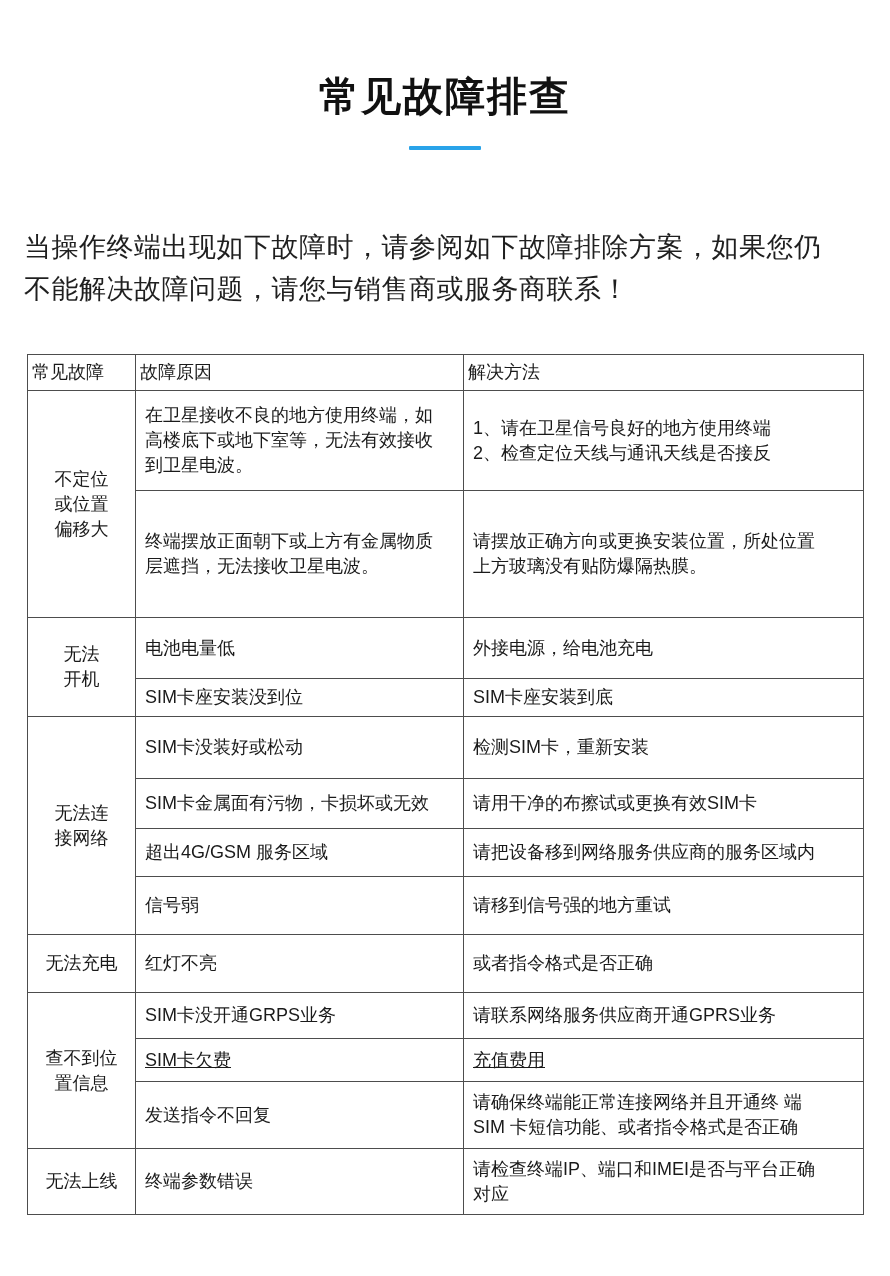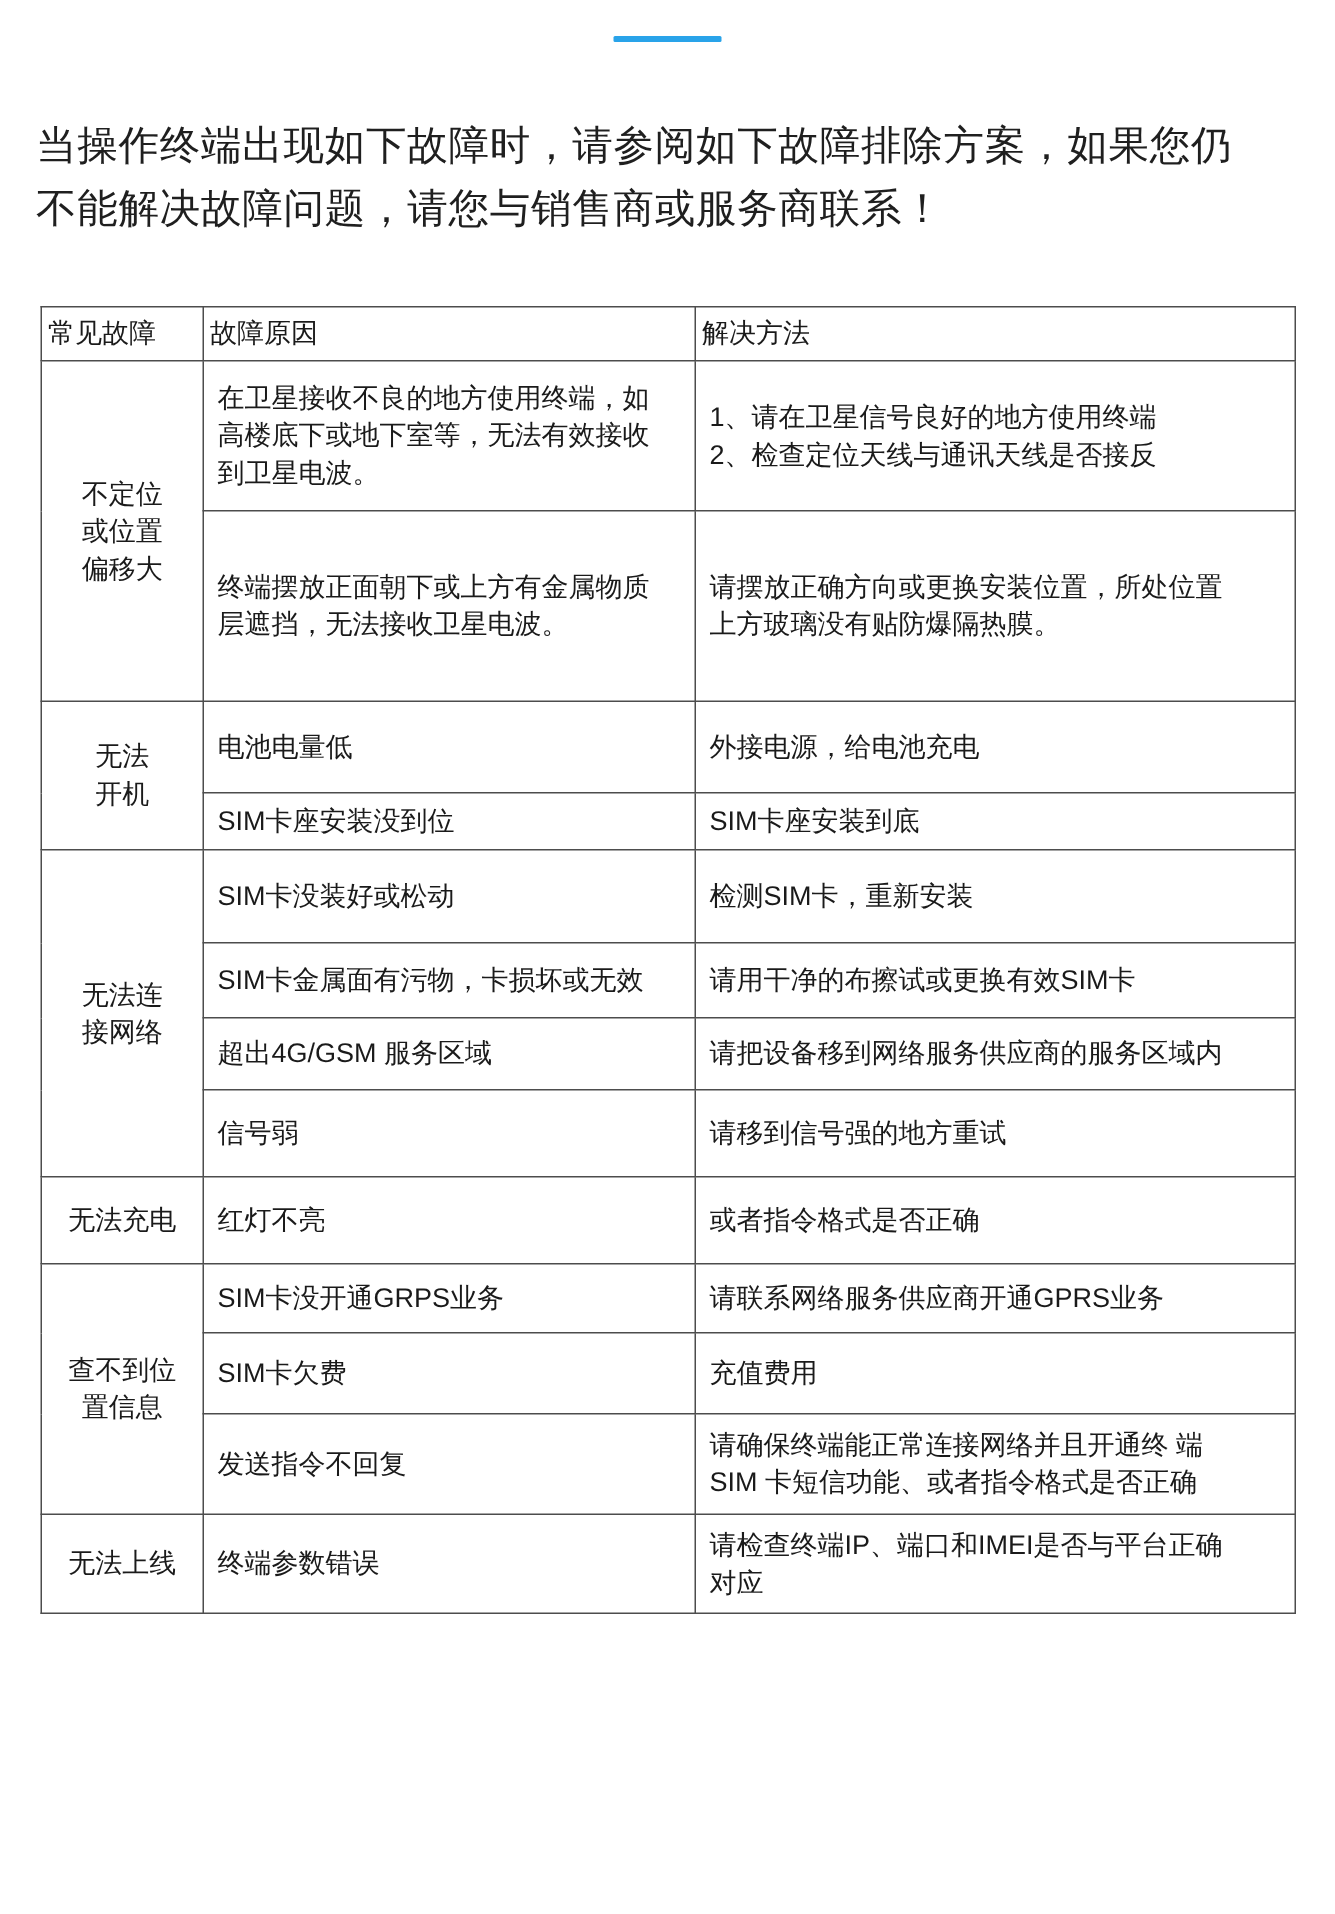--- a/index.html
+++ b/index.html
@@ -19,21 +19,21 @@
     letter-spacing: 2px;
     color: #111111;
     line-height: 1.3;
   }
   .title-divider {
     width: 72px; height: 4px;
     margin: 24px auto 0 auto;
     border-radius: 1px;
   }
   .intro {
-    margin: 48px 24px 0 24px;
+    margin: 76px 24px 0 24px;
     font-size: 27px;
     line-height: 42px;
     font-weight: 400;
     color: #1f1f1f;
     white-space: pre-line;
     letter-spacing: 0.5px;
   }
 
   table.fault-table {
     margin: 44px 0 0 27px;
@@ -67,20 +67,21 @@
     text-align: left;
     white-space: pre-line;
     padding: 4px 9px;
   }
 </style>
 </head>
 <body>
 
 <div class="page">
 
+  <div class="title">常见故障排查</div>
 
   <div class="title-divider" style="background: rgb(41, 163, 233);"></div>
 
   <div class="intro">当操作终端出现如下故障时，请参阅如下故障排除方案，如果您仍
 不能解决故障问题，请您与销售商或服务商联系！</div>
 
   <table class="fault-table">
     <colgroup>
       <col class="c1">
         <col class="c2">
@@ -147,21 +148,21 @@
         <td class="cell">红灯不亮</td>
         <td class="cell">或者指令格式是否正确</td>
       </tr>
 
       <tr style="height:46px;">
         <td class="fault" rowspan="3">查不到位
 置信息</td>
         <td class="cell">SIM卡没开通GRPS业务</td>
         <td class="cell">请联系网络服务供应商开通GPRS业务</td>
       </tr>
-      <tr style="height:54px;">
+      <tr style="height:43px;text-decoration:underline;">
         <td class="cell">SIM卡欠费</td>
         <td class="cell">充值费用</td>
       </tr>
       <tr style="height:67px;">
         <td class="cell">发送指令不回复</td>
         <td class="cell">请确保终端能正常连接网络并且开通终 端
 SIM 卡短信功能、或者指令格式是否正确</td>
       </tr>
 
       <tr style="height:66px;">

